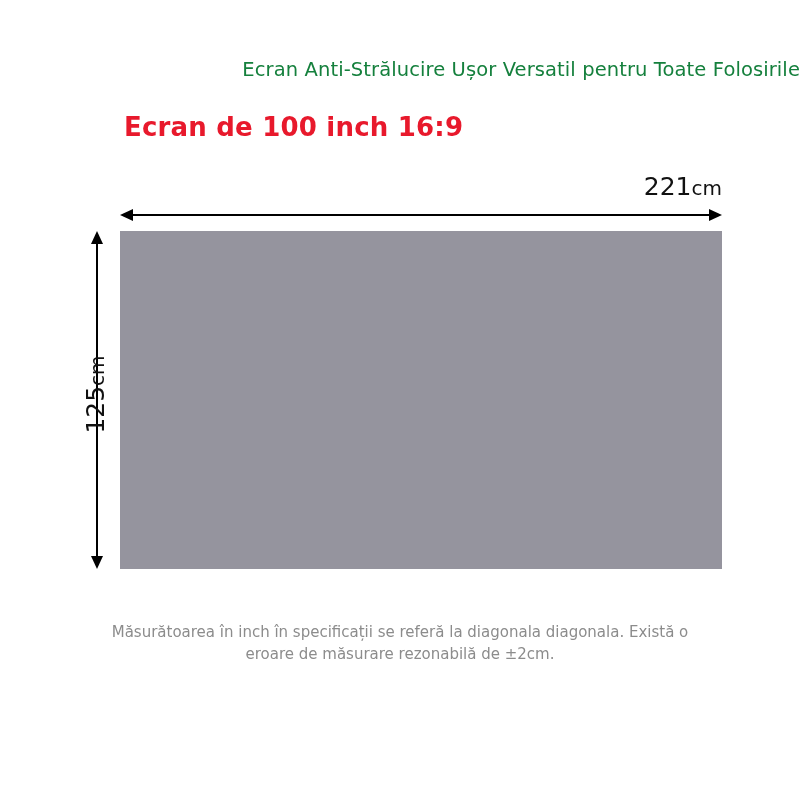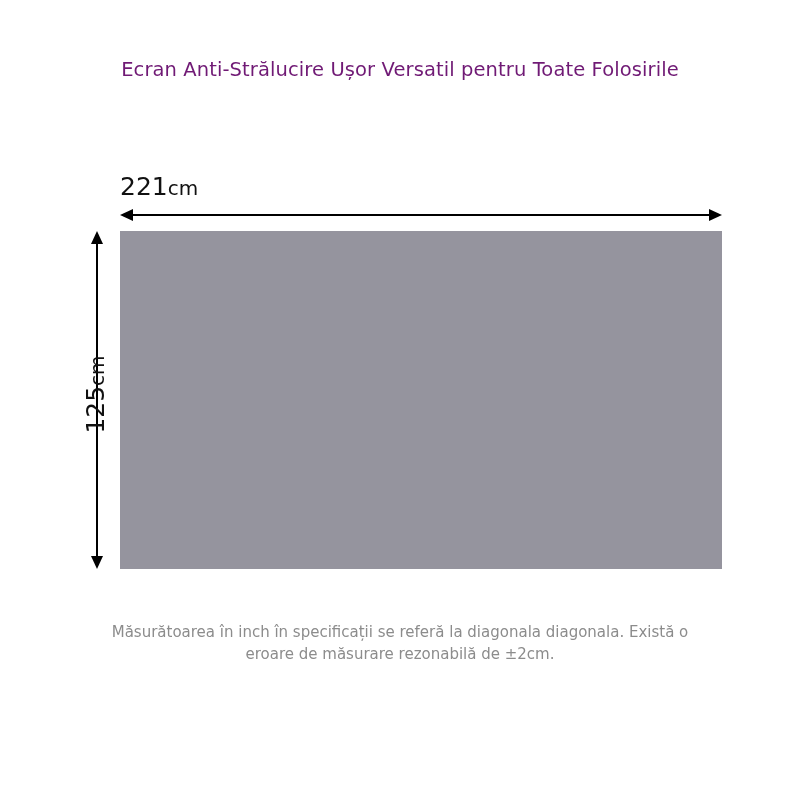--- a/index.html
+++ b/index.html
@@ -19,23 +19,23 @@
     height: 800px;
     background: #ffffff;
   }
 
   
   .title {
     position: absolute;
     top: 58px;
     left: 0;
     width: 800px;
-    text-align: center;
+    text-align: right;
     font-size: 19.5px;
-    color: #701a75;
+    color: #15803d;
     letter-spacing: 0.1px;
     white-space: nowrap;
   }
   .subtitle {
     position: absolute;
     top: 112px;
     left: 124px;
     font-size: 26px;
     font-weight: bold;
     color: #e8192c;
@@ -87,21 +87,21 @@
     height: 0;
     border-top: 6px solid transparent;
     border-bottom: 6px solid transparent;
     border-left: 13px solid #000;
   }
   .label-h {
     position: absolute;
     left: 0;
     top: -42px;
     width: 602px;
-    text-align: left;
+    text-align: right;
     font-size: 25px;
     color: #111;
     white-space: nowrap;
   }
   .label-h .unit { font-size: 20px; }
 
   
   .dim-v {
     position: absolute;
     left: 96px;
@@ -161,20 +161,21 @@
     line-height: 1.45;
     color: #8c8c8c;
   }
 </style>
 </head>
 <body>
 
 <div class="page">
 
   <div class="title">Ecran Anti-Strălucire Ușor Versatil pentru Toate Folosirile</div>
+  <div class="subtitle">Ecran de 100 inch 16:9</div>
 
   <div class="screen-rect"></div>
 
   <div class="dim-h">
     <div class="arrow-left"></div>
     <div class="line"></div>
     <div class="arrow-right"></div>
     <div class="label-h"><span>221</span><span class="unit">cm</span></div>
   </div>
 

